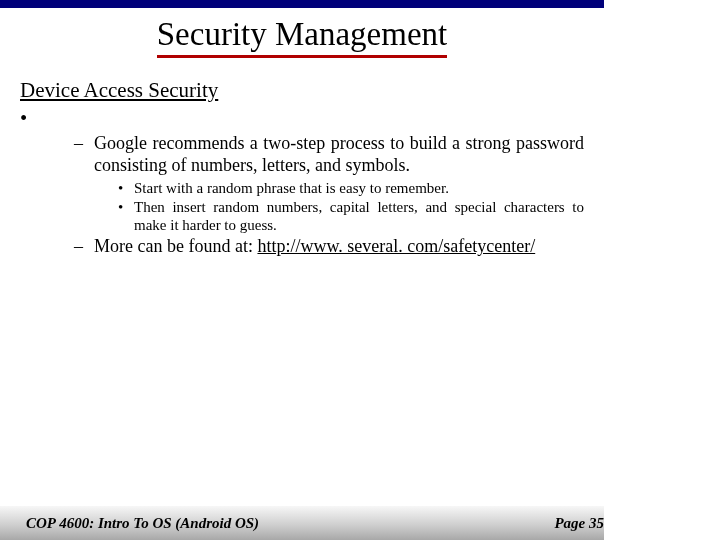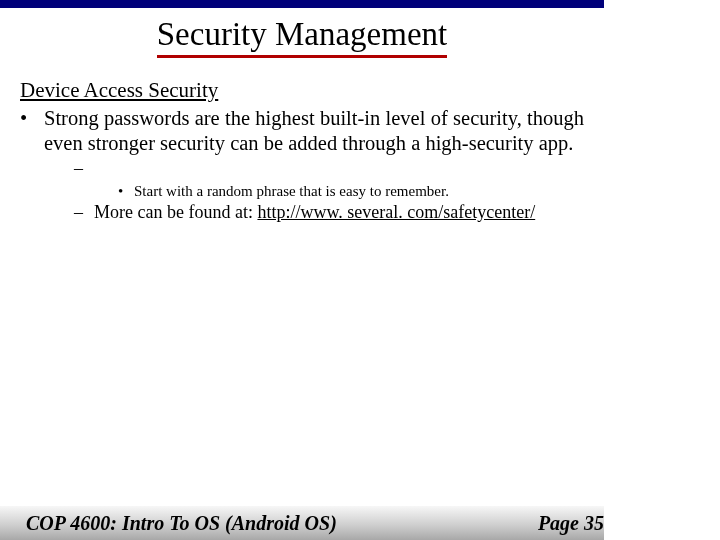--- a/index.html
+++ b/index.html
@@ -98,21 +98,21 @@
     position: absolute;
     left: 0; right: 0; bottom: 0;
     height: 34px;
     background: linear-gradient(#f7f7f7, #cfcfcf 55%, #a8a8a8);
     display: flex;
     align-items: center;
     justify-content: space-between;
     padding: 0 0 0 26px;
     font-style: italic;
     font-weight: bold;
-    font-size: 20px;
+    font-size: 15px;
     color: #000;
   }
   .footer > span { white-space: nowrap; }
   .footer .pg { padding-left: 40px; }
   .footer .right {
     display: flex;
     align-items: center;
     gap: 14px;
     padding-right: 6px;
   }
@@ -140,25 +140,26 @@
 <div class="slide">
 
   <div class="title-wrap">
     <h1 class="title">Security Management</h1>
   </div>
 
   <div class="content">
     <div class="subhead">Device Access Security</div>
 
     <ul class="l1">
-      <li><span>Strong passwords are the highest built-in level of security, though even stronger security can be added through a high-security app.</span>
+      <li>
         <ul class="l2">
-          <li>
+          <li><span>Google recommends a two-step process to build a strong password consisting of numbers, letters, and symbols.</span>
             <ul class="l3">
               <li><span>Start with a random phrase that is easy to remember.</span></li>
+              <li><span>Then insert random numbers, capital letters, and special characters to make it harder to guess.</span></li>
             </ul>
           </li>
           <li><span>More can be found at: </span><span class="link">http://www. several. com/safetycenter/</span></li>
         </ul>
       </li>
     </ul>
   </div>
 
   <div class="footer">
     <span>COP 4600: Intro To OS  (Android OS)</span>

